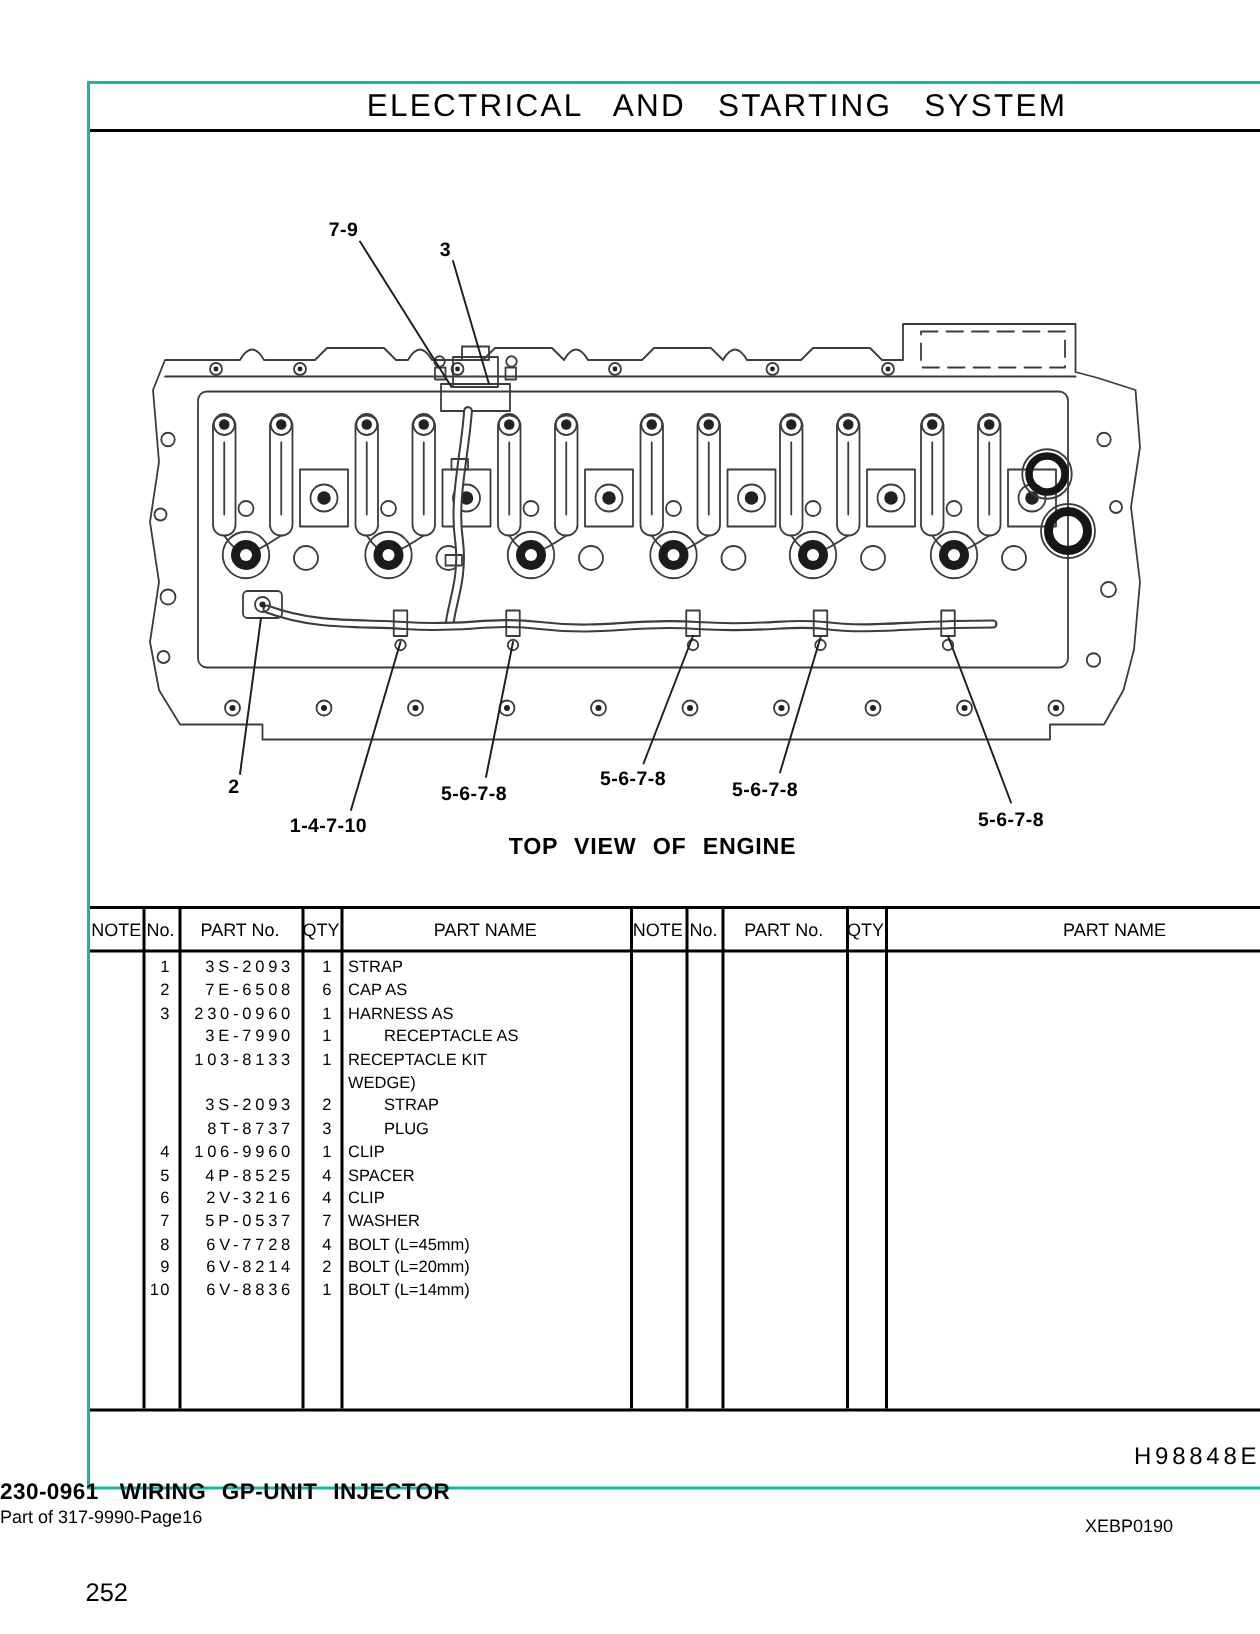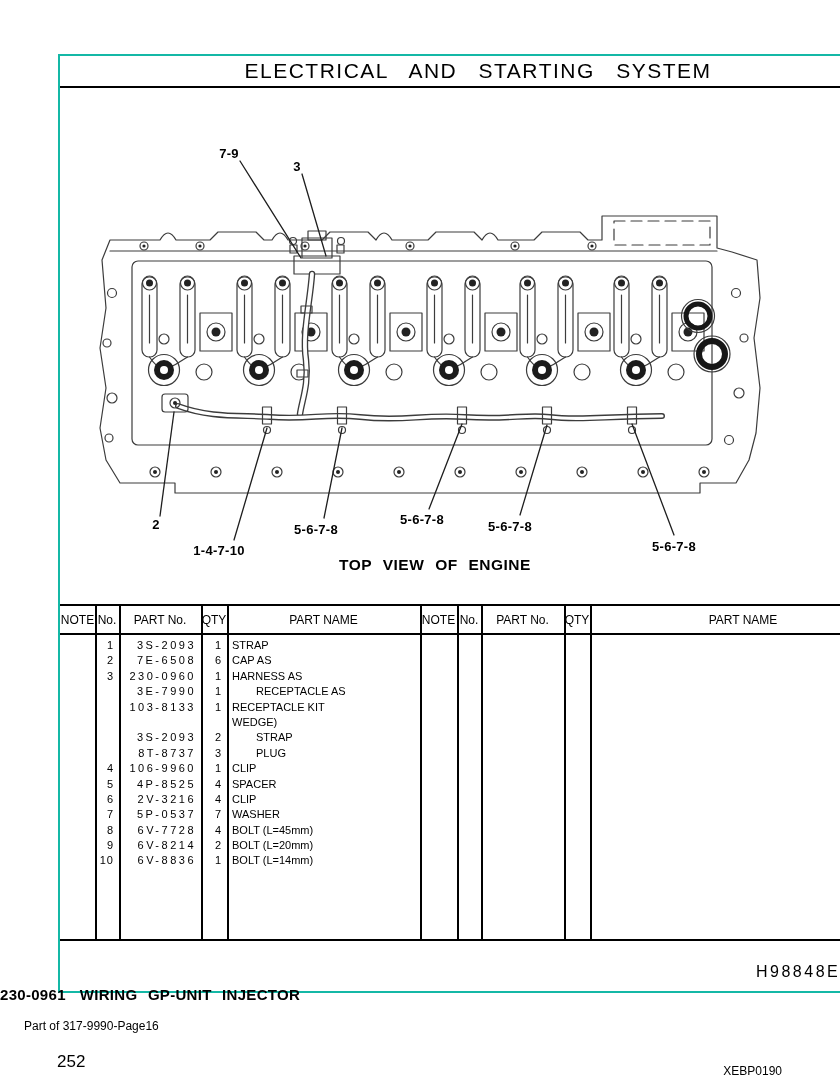--- a/index.html
+++ b/index.html
@@ -51,23 +51,23 @@
   .ind1{padding-left:29px;}
   .ind2{}
   .justflex{display:flex;justify-content:space-between;padding-left:17px;padding-right:5px;}
   .tfoot{height:50px;position:relative;}
   .sheetno{position:absolute;right:13px;top:22px;font-size:16px;letter-spacing:2.5px;text-align:right;}
   .sheetno .rev{margin-left:20px;}
   
   .page-footer{position:absolute;left:0;right:0;top:986px;text-align:left;}
   .pf-title{font-weight:700;font-size:15px;letter-spacing:0.3px;white-space:nowrap;}
   .pf-title .pf-name{margin-left:14px;word-spacing:6px;}
-  .pf-sub{font-size:12px;margin-top:16px;padding-left:24px;}
+  .pf-sub{font-size:12px;margin-top:1px;}
   .corner-left{position:absolute;left:57px;top:1052px;font-size:17px;}
-  .corner-right{position:absolute;right:58px;top:1064px;font-size:12px;margin-left:28px;}
+  .corner-right{position:absolute;right:58px;top:1010px;font-size:12px;margin-left:28px;}
 </style>
 </head>
 <body>
 
 <div class="page-border">
 
   <div class="title-band">ELECTRICAL AND STARTING SYSTEM</div>
 
   <div class="diagram">
     <svg width="720" height="514" viewBox="0 0 720 514">

